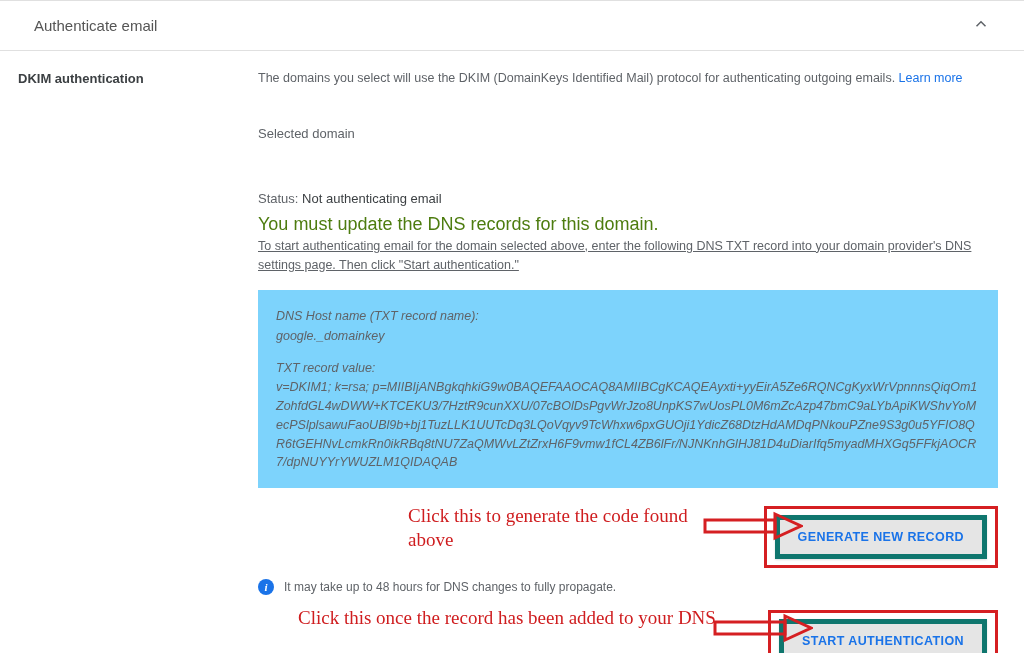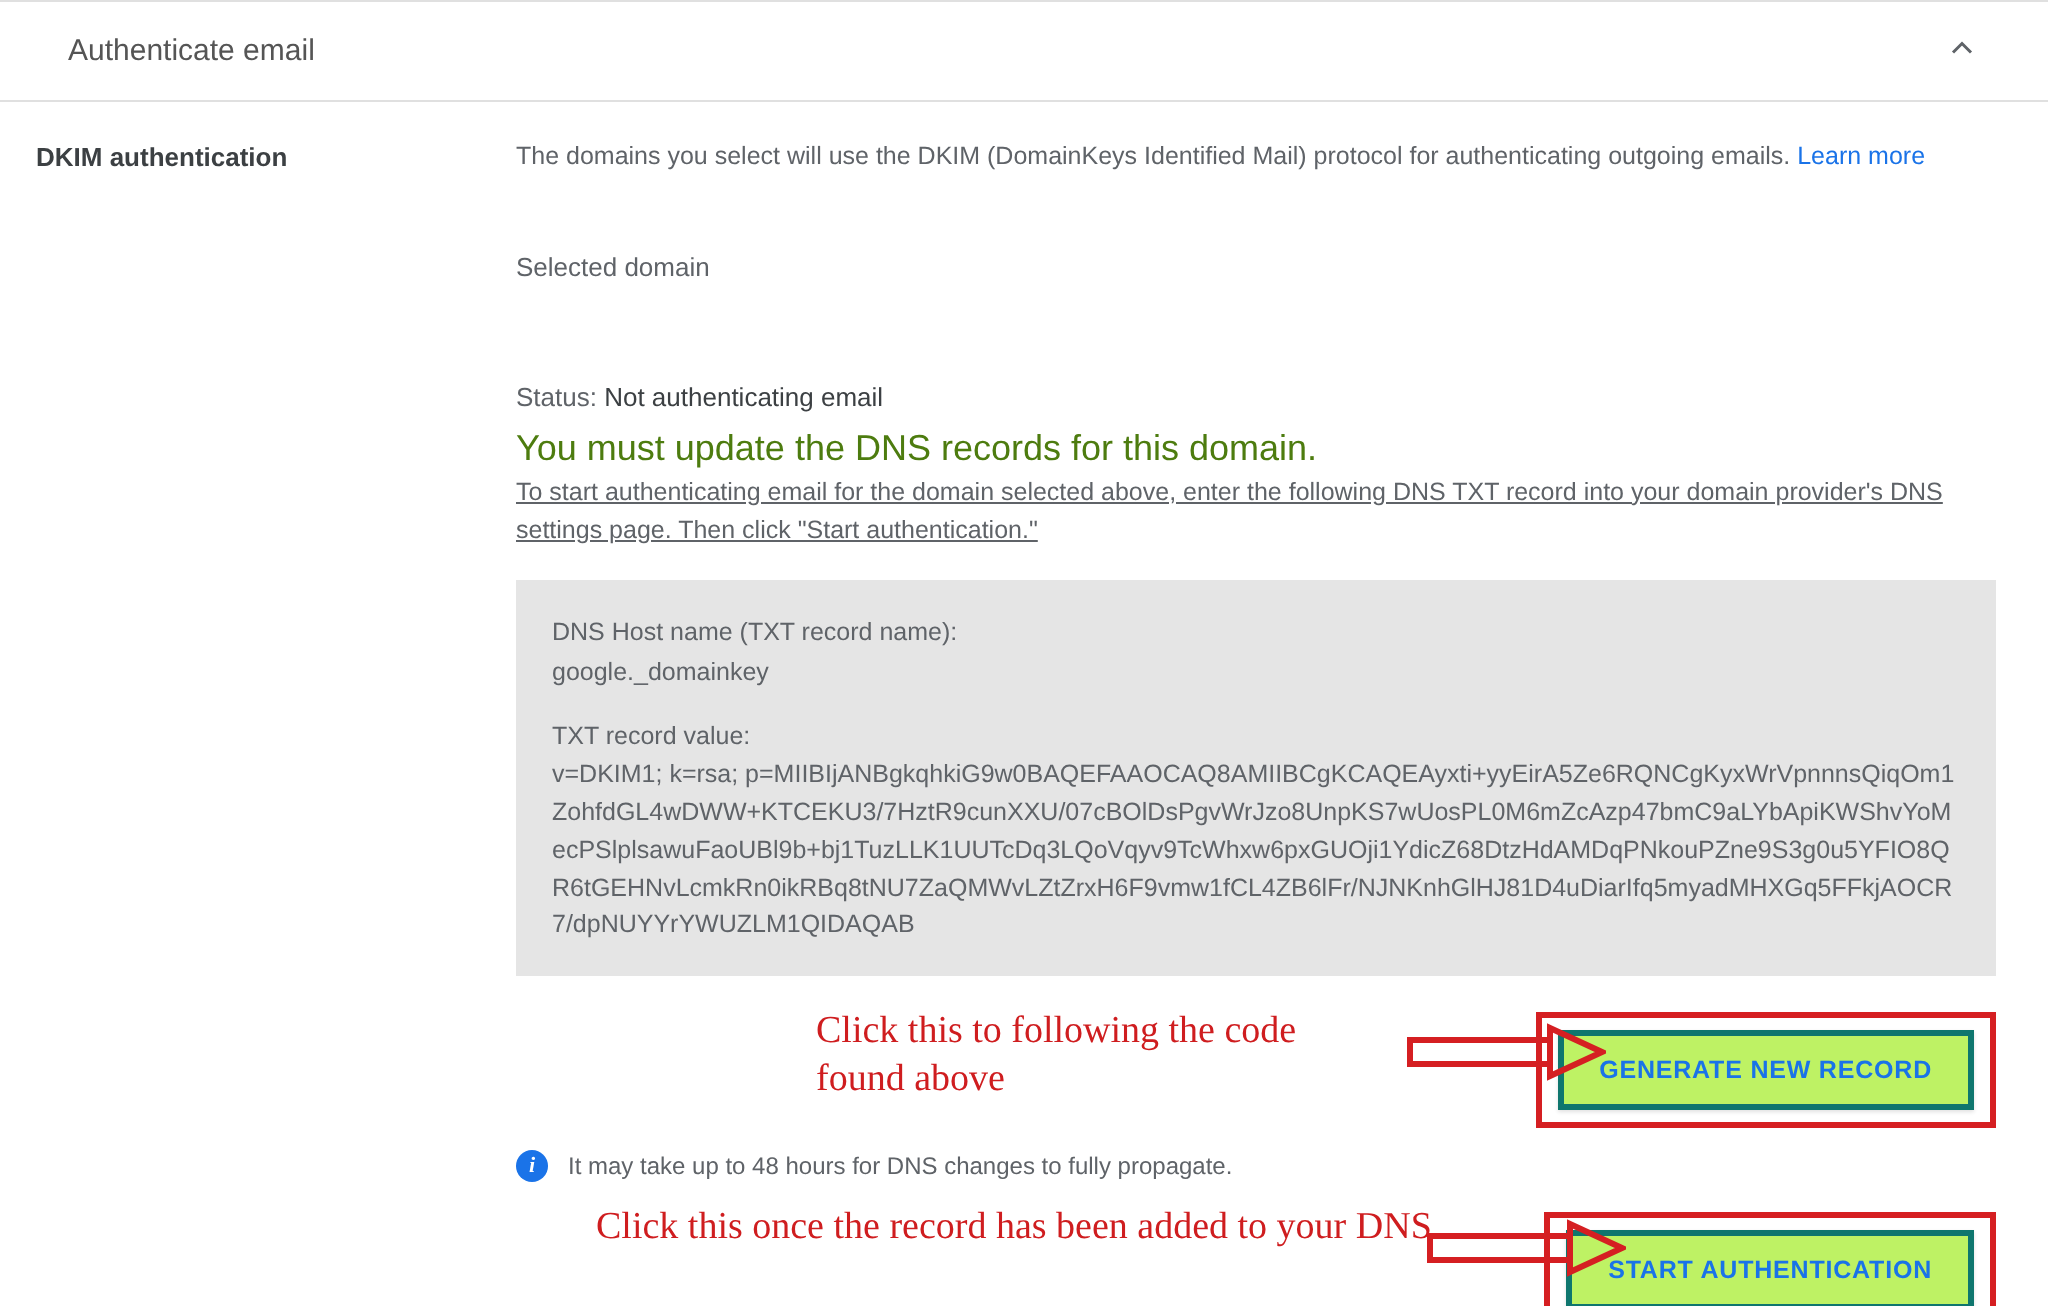--- a/index.html
+++ b/index.html
@@ -51,28 +51,29 @@
     font-family: Georgia, "Times New Roman", serif;
     font-size: 24px;
     color: #c8181b;
     margin-top: 4px;
   }
   .status-line { margin-top: 50px; font-size: 13px; }
   .status-value { color: #3c4043; }
   .must-update { margin-top: 8px; color: #4d7c0f; font-size: 18px; }
   .instruction { font-size: 12.5px; line-height: 1.5; margin-top: 2px; text-decoration: underline; }
   .dns-box {
-    background: #e5e5e5;
+    background: #7dd3fc;
     padding: 16px 18px;
     margin-top: 16px;
     font-size: 12.5px;
     color: #5f6368;
     line-height: 1.6;
     word-wrap: break-word;
     overflow-wrap: break-word;
+    font-style: italic;
   }
   .dns-box .lbl { margin-bottom: 0px; }
   .dns-box .val { margin-bottom: 12px; }
   .txt-value {
     word-break: break-all;
     line-height: 1.5;
   }
   .button-row {
     display: flex;
     justify-content: flex-end;
@@ -105,22 +106,22 @@
   }
   .arrow svg { display: block; }
   .arrow1 { position: absolute; left: 445px; top: 4px; }
   .arrow2 { position: absolute; left: 455px; top: 2px; }
   .red-frame {
     border: 3px solid #d51f22;
     padding: 6px 8px;
     display: inline-block;
   }
   .g-button {
-    background: #bef264;
-    border: 3px solid #0f766e;
+    background: #e5e5e5;
+    border: 5px solid #0f766e;
     color: #1a73e8;
     font-weight: bold;
     font-size: 12.5px;
     letter-spacing: 0.4px;
     padding: 10px 18px;
     cursor: pointer;
     box-shadow: 0 1px 2px rgba(0,0,0,0.12);
     font-family: inherit;
   }
   .info-row {
@@ -191,21 +192,21 @@
 
     <div class="dns-box">
       <div class="lbl">DNS Host name (TXT record name):</div>
       <div class="val">google._domainkey</div>
       <div class="lbl">TXT record value:</div>
       <div class="txt-value">v=DKIM1; k=rsa; p=MIIBIjANBgkqhkiG9w0BAQEFAAOCAQ8AMIIBCgKCAQEAyxti+yyEirA5Ze6RQNCgKyxWrVpnnnsQiqOm1ZohfdGL4wDWW+KTCEKU3/7HztR9cunXXU/07cBOlDsPgvWrJzo8UnpKS7wUosPL0M6mZcAzp47bmC9aLYbApiKWShvYoMecPSlplsawuFaoUBl9b+bj1TuzLLK1UUTcDq3LQoVqyv9TcWhxw6pxGUOji1YdicZ68DtzHdAMDqPNkouPZne9S3g0u5YFIO8QR6tGEHNvLcmkRn0ikRBq8tNU7ZaQMWvLZtZrxH6F9vmw1fCL4ZB6lFr/NJNKnhGlHJ81D4uDiarIfq5myadMHXGq5FFkjAOCR7/dpNUYYrYWUZLM1QIDAQAB</div>
     </div>
 
     <div class="button-row">
       <div class="annotation-wrap1">
-        <div class="annotation">Click this to following the code found above</div>
+        <div class="annotation">Click this to generate the code found above</div>
       </div>
       <span class="arrow arrow1">
         <svg width="100" height="32" viewBox="0 0 100 32">
           <rect x="2" y="10" width="70" height="12" fill="none" stroke="#d51f22" stroke-width="3"></rect>
           <polygon points="72,4 98,16 72,28" fill="none" stroke="#d51f22" stroke-width="3"></polygon>
         </svg>
       </span>
       <span class="red-frame">
         <button class="g-button">GENERATE NEW RECORD</button>
       </span>

